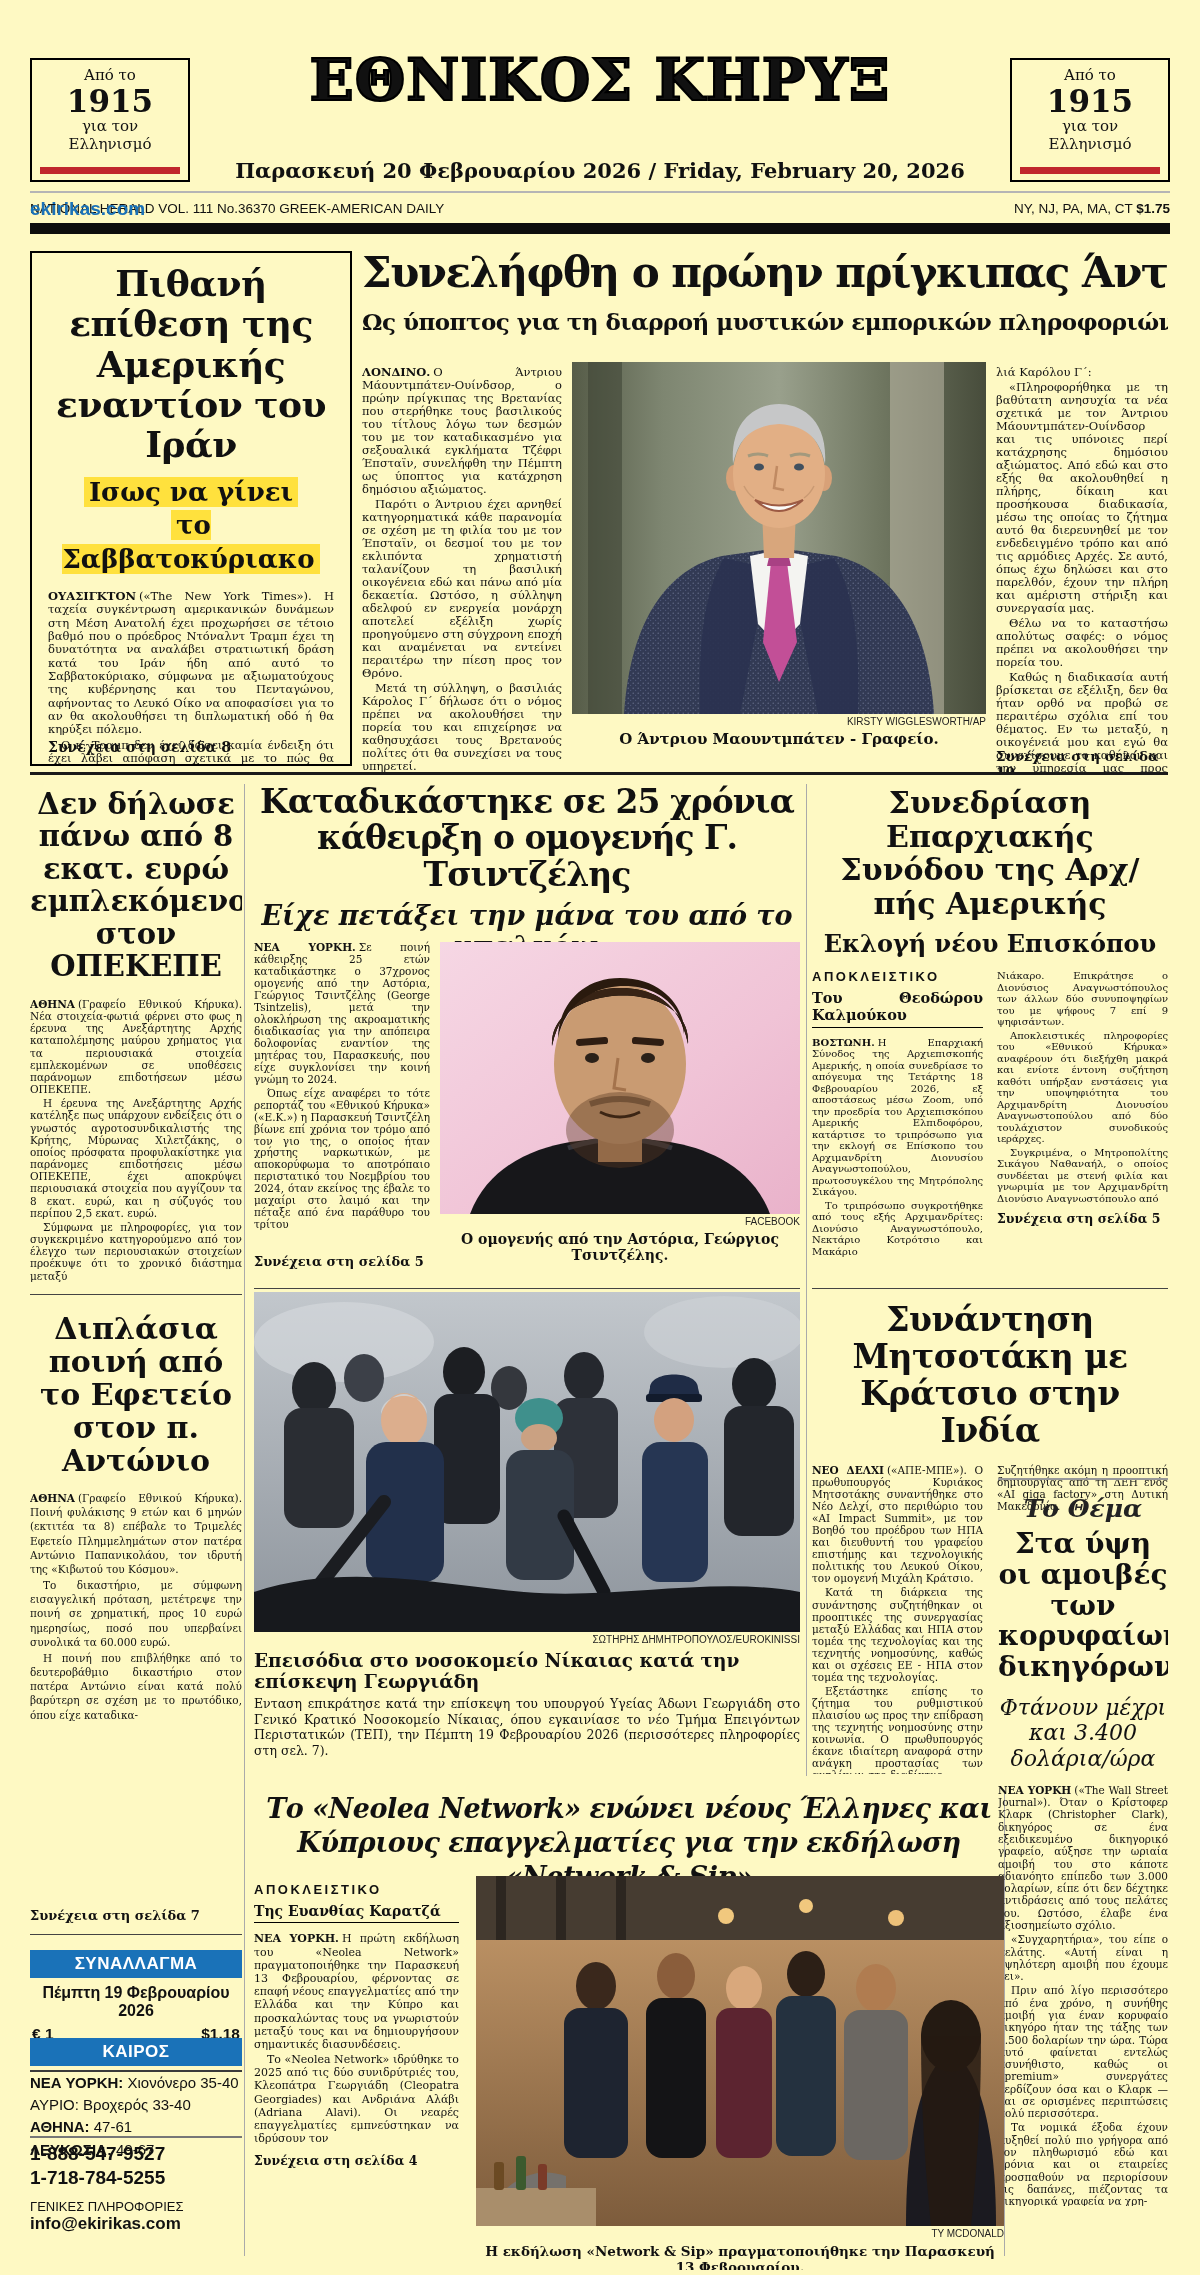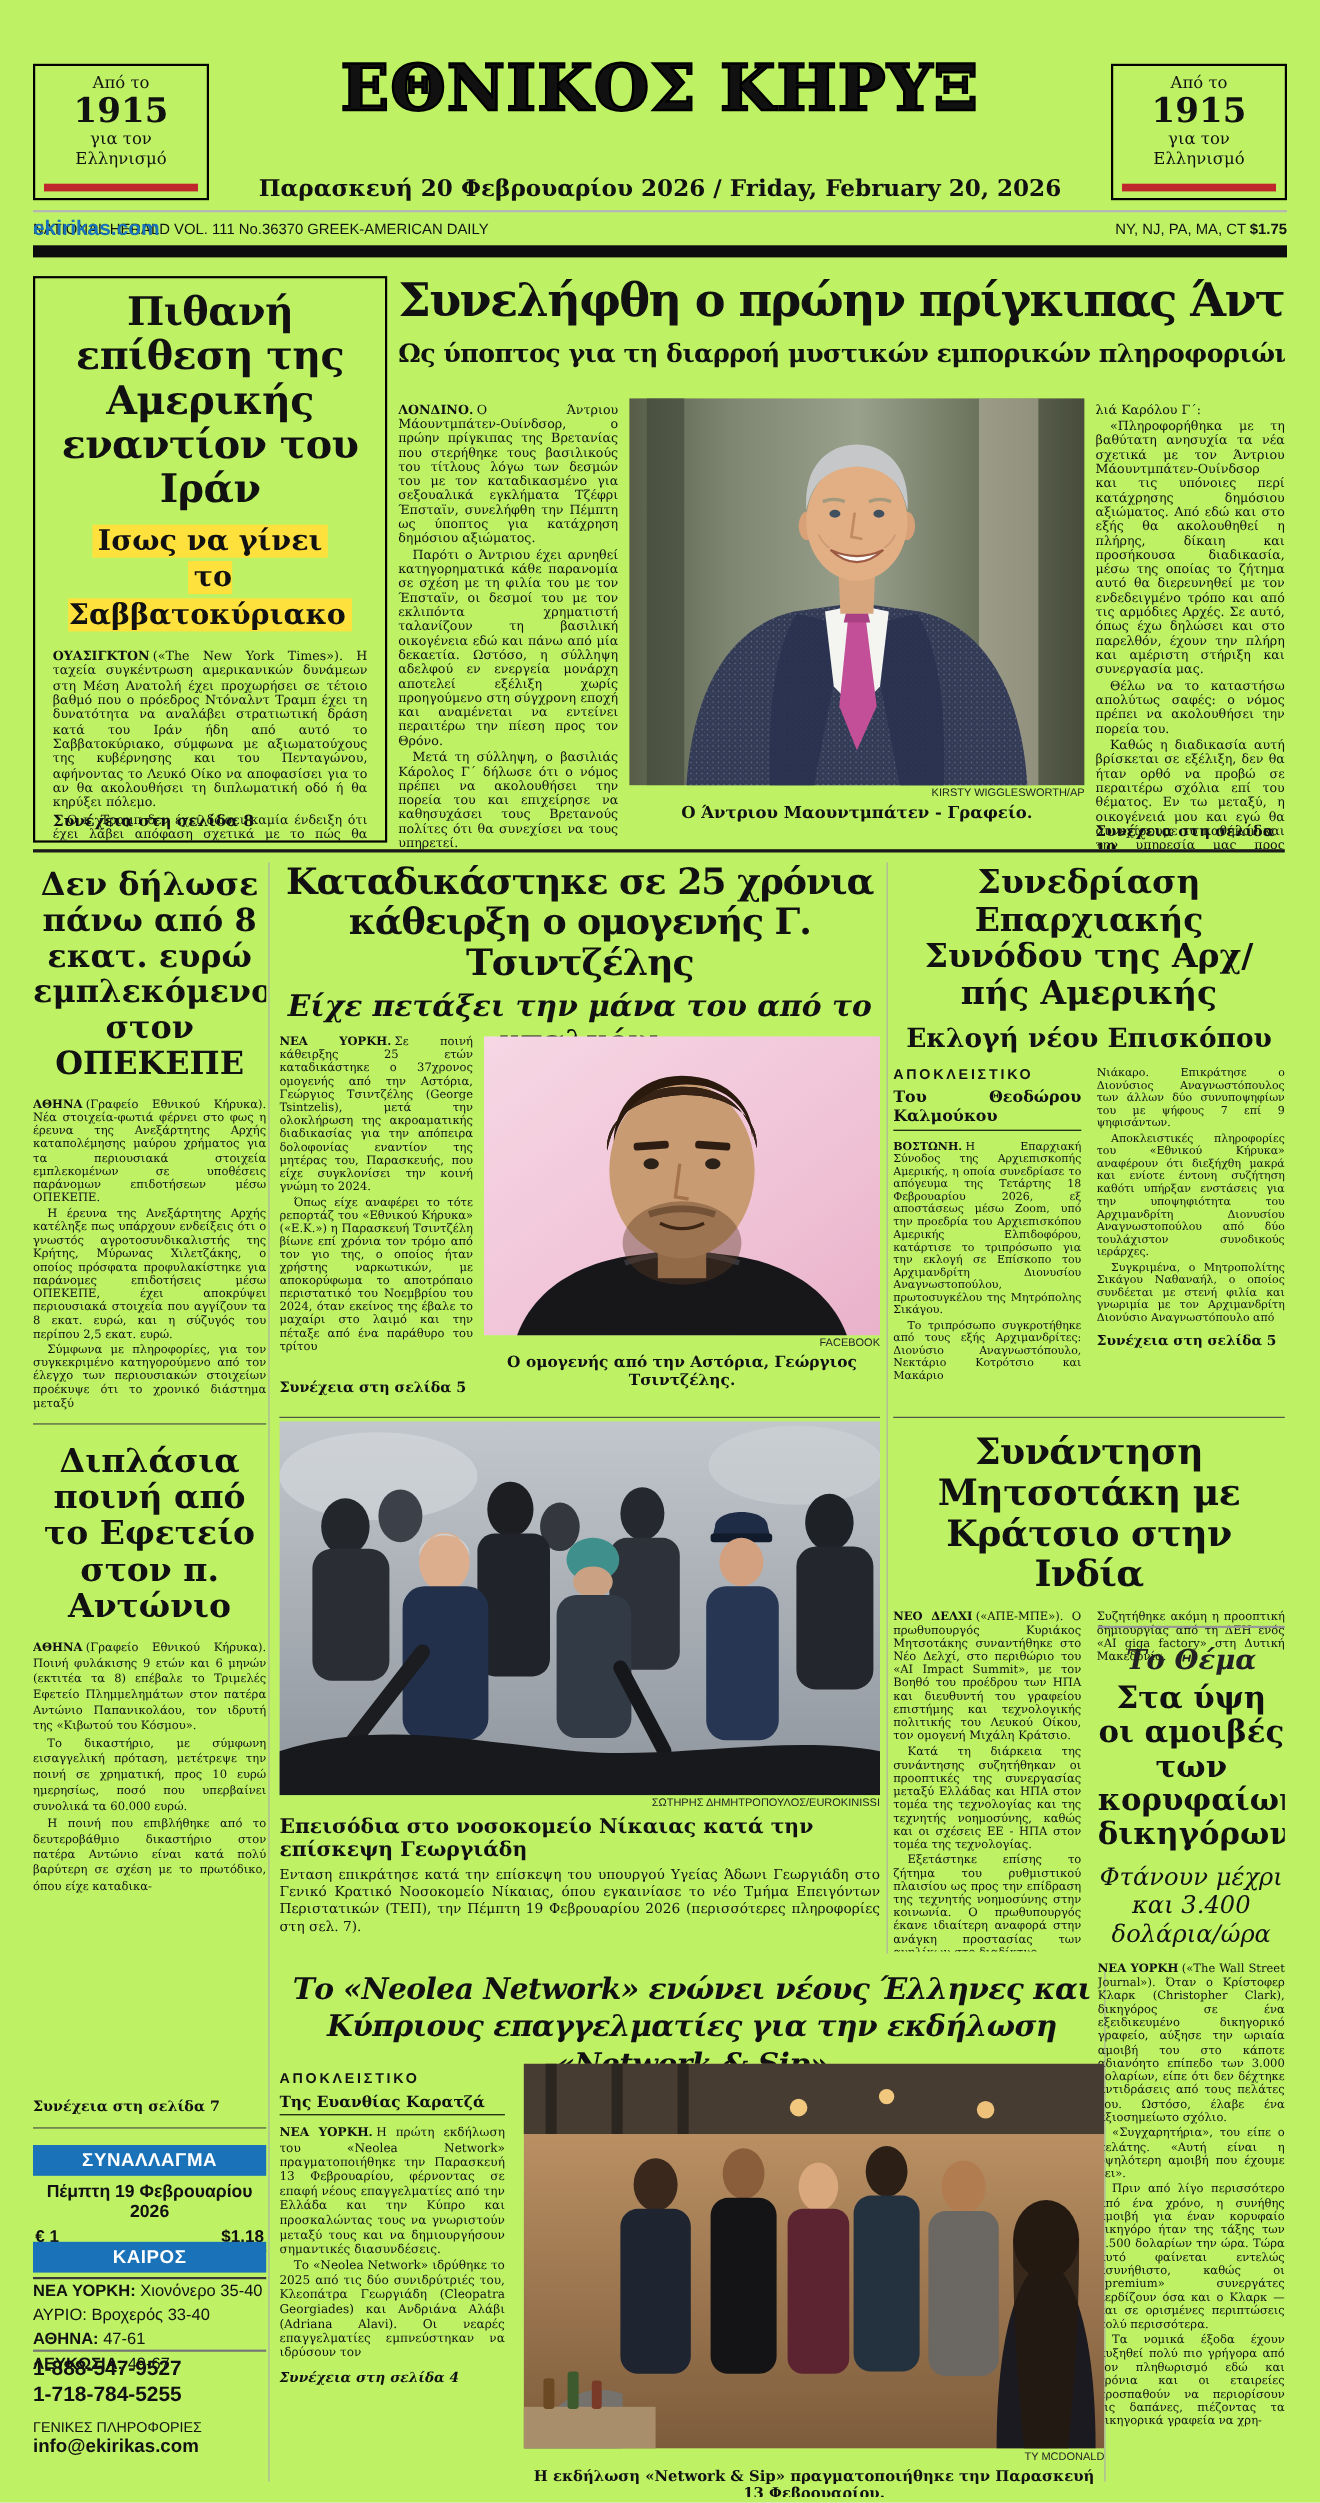--- a/index.html
+++ b/index.html
@@ -1,16 +1,16 @@
 <!DOCTYPE html>
 <html><head>
 <meta charset="utf-8">
 <style>
   html,body{margin:0;padding:0;background:#e8e8e8;}
-  .page{position:relative;width:1200px;height:2275px;background:#bef264;color:#111;
+  .page{position:relative;width:1200px;height:2275px;background:#fef9c3;color:#111;
         font-family:"DejaVu Serif","Liberation Serif",serif;overflow:hidden;margin:0 auto;}
   .sans{font-family:"Liberation Sans","DejaVu Sans",sans-serif;}
   .abs{position:absolute;}
   .rule{position:absolute;background:#444;}
   .just{text-align:justify;}
   p{margin:0 0 2px 0;}
   .ind{text-indent:13px;}
   .lead{font-weight:bold;margin-right:3px;}
   .more{font-weight:bold;}
   .kicker{font-family:"Liberation Sans","DejaVu Sans",sans-serif;font-weight:bold;letter-spacing:2.5px;font-size:13px;}
@@ -82,21 +82,21 @@
   #fees{left:998px;top:1494px;width:170px;height:712px;overflow:hidden;}
   #fees .f-kicker{font-style:italic;font-weight:bold;font-size:25px;text-align:center;color:#222;}
   #fees h2{margin:6px 0 0 0;font-size:28px;line-height:1.1;text-align:center;}
   #fees .sub{margin-top:12px;text-align:center;font-style:italic;font-size:22px;line-height:1.15;}
   #fees .bodytext{margin-top:13px;font-size:10.5px;line-height:1.17;}
   
   #neolea{left:254px;top:1792px;width:750px;height:478px;overflow:hidden;}
   #neolea h2{margin:0;font-size:27px;line-height:1.25;text-align:center;font-style:italic;letter-spacing:-0.5px;}
   #n-left{position:absolute;left:0;top:90px;width:205px;font-size:11px;line-height:1.2;}
   #n-left .byline{font-size:14px;}
-  #n-left .more{display:block;margin-top:8px;font-size:12.5px;font-style:italic;}
+  #n-left .more{display:block;margin-top:8px;font-size:12.5px;}
   #n-photo{position:absolute;left:222px;top:84px;width:528px;height:350px;}
   #n-credit{position:absolute;left:222px;top:436px;width:528px;}
   #n-caption{position:absolute;left:222px;top:451px;width:528px;font-size:13.5px;}
   
   .box-bar{background:#1a72b8;color:#fff;font-family:"Liberation Sans","DejaVu Sans",sans-serif;
            font-weight:bold;font-size:17px;text-align:center;padding:4px 0;letter-spacing:0.5px;}
   #exchange{left:30px;top:1950px;width:212px;}
   #exchange .x-date{text-align:center;font-weight:bold;font-size:16px;margin:6px 0 2px 0;
       font-family:"Liberation Sans","DejaVu Sans",sans-serif;}
   .x-row{display:flex;justify-content:space-between;font-family:"Liberation Sans","DejaVu Sans",sans-serif;

